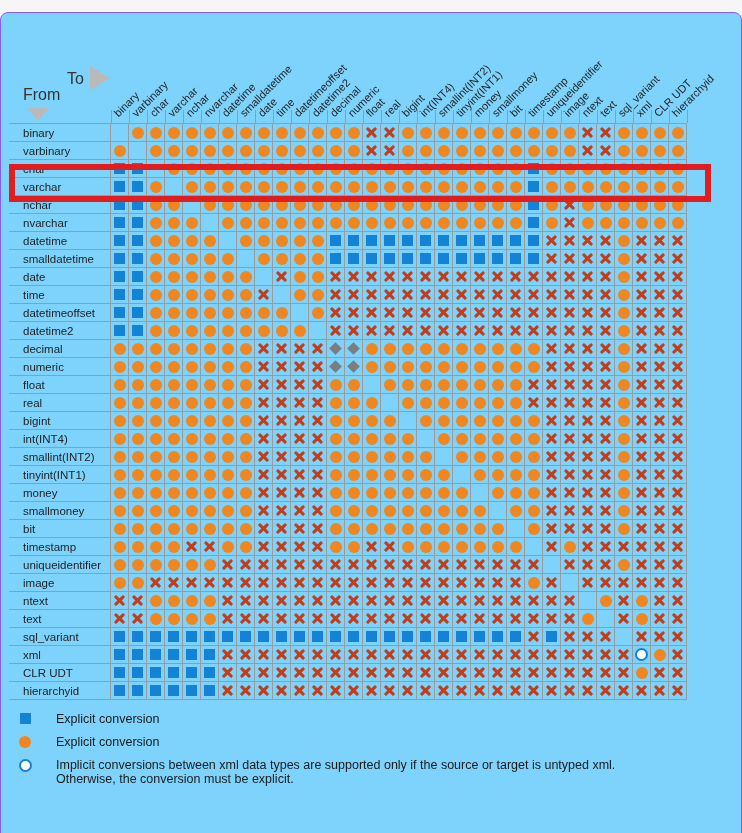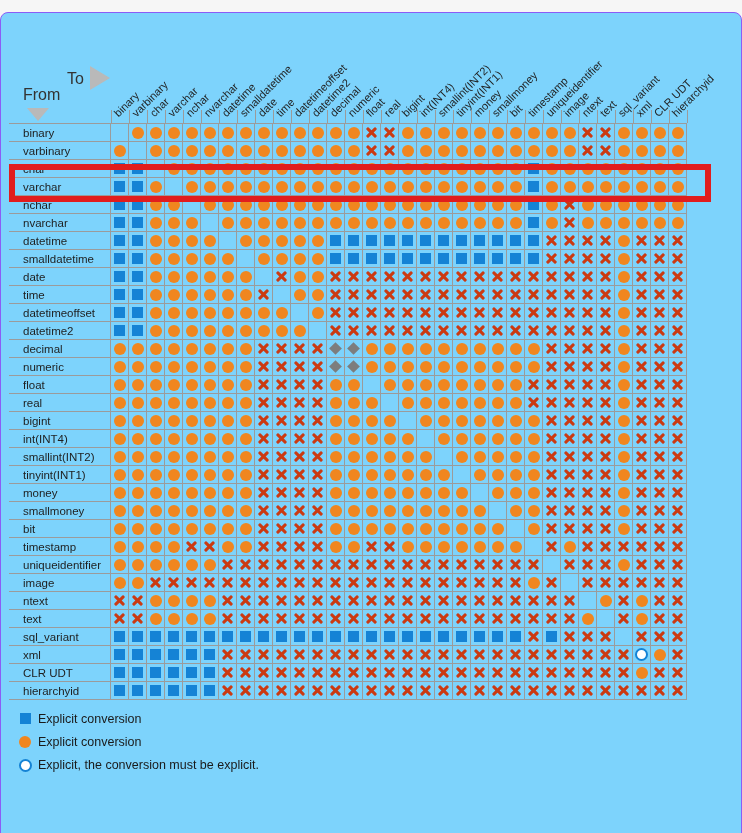--- a/index.html
+++ b/index.html
@@ -34,21 +34,21 @@
   .sym-X{position:relative;width:13px;height:13px;}
   .sym-X::before,.sym-X::after{content:"";position:absolute;left:0;right:0;top:5px;height:3px;
         background:var(--red);border-radius:1px;}
   .sym-X::before{transform:rotate(45deg);}
   .sym-X::after{transform:rotate(-45deg);}
   
   #highlight-box{position:absolute;left:8px;top:151px;width:702px;height:38px;
         border:6px solid var(--hl);box-sizing:border-box;pointer-events:none;}
   
   #legend{position:absolute;left:17px;top:699px;display:flex;flex-direction:column;gap:9px;}
-  .legend-item{display:flex;align-items:flex-start;gap:6px;font-size:12.5px;color:#1a1a1a;line-height:14px;}
+  .legend-item{display:flex;align-items:flex-start;gap:24px;font-size:12.5px;color:#1a1a1a;line-height:14px;}
   .legend-sym{flex:0 0 14px;display:flex;justify-content:center;margin-top:0.5px;}
   .legend-item .sym-D{margin-top:2px;}
   .legend-text div{line-height:14px;}
 </style>
 </head>
 <body>
 
 <div id="page">
 
   <div class="to-label">To</div>
@@ -3190,18 +3190,19 @@
       <span class="legend-sym">
           <span class="sym-I"></span>
         </span>
       <span class="legend-text">Explicit conversion</span>
     </div>
     <div class="legend-item">
       <span class="legend-sym">
           <span class="sym-O"></span>
         </span>
       <span class="legend-text">
-        <div>Explicit, the conversion must be explicit.</div>
+        <div>Implicit conversions between xml data types are supported only if the source or target is untyped xml.</div>
+        <div>Otherwise, the conversion must be explicit.</div>
       </span>
     </div>
   </div>
 
 </div>
 
 </body></html>

